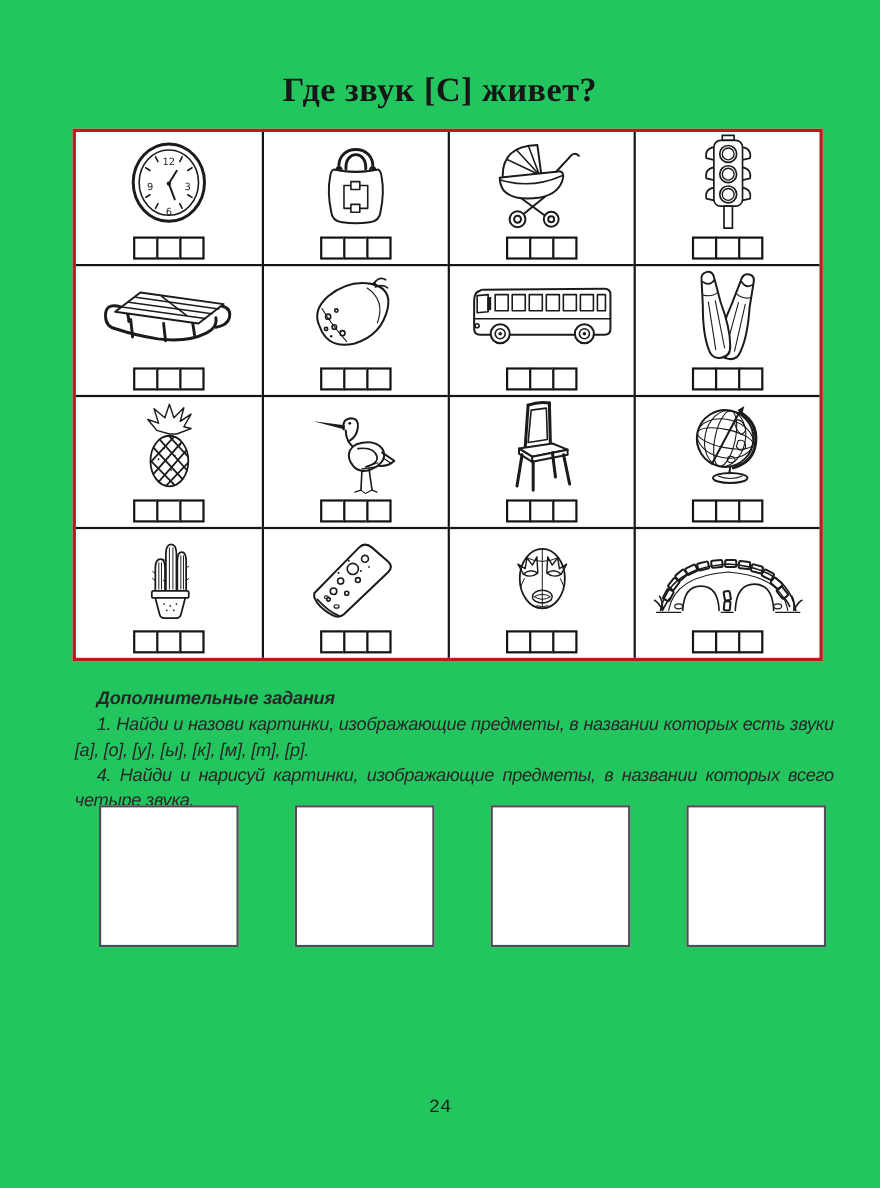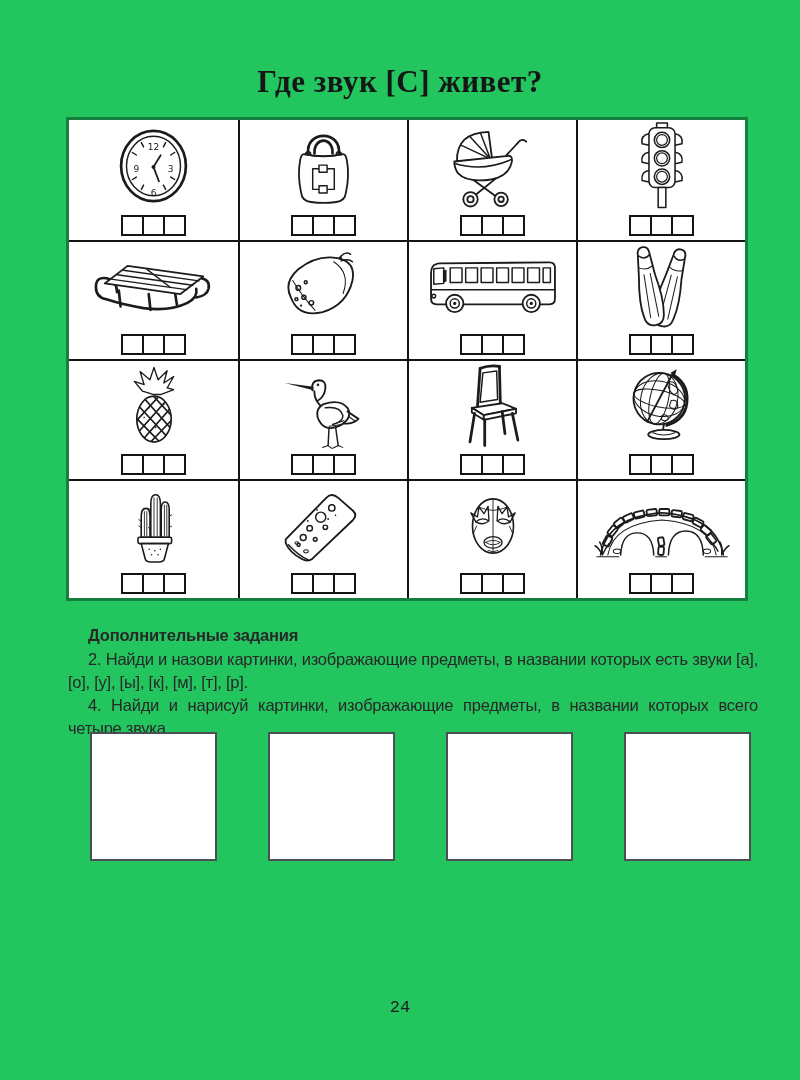--- a/index.html
+++ b/index.html
@@ -5,21 +5,21 @@
   html,body{margin:0;padding:0;background:#fff;}
   .page{position:relative;width:800px;height:1080px;background:#22c55e;overflow:hidden;
         font-family:"Liberation Sans",sans-serif;}
 
   .title{position:absolute;top:64px;left:0;width:100%;margin:0;text-align:center;
          font-family:"Liberation Serif",serif;font-weight:700;font-size:31px;
          color:#161616;letter-spacing:.5px;}
 
   .grid{position:absolute;left:66px;top:117px;width:682px;height:484px;
         display:grid;grid-template-columns:repeat(4,1fr);grid-template-rows:repeat(4,1fr);
-        border:3px solid #15803d;box-sizing:border-box;background:#fff;}
+        border:3px solid #b91c1c;box-sizing:border-box;background:#fff;}
   .cell{border-left:2.5px solid #141414;border-top:2.5px solid #141414;
         display:flex;flex-direction:column;align-items:center;justify-content:flex-end;
         padding-bottom:4px;box-sizing:border-box;overflow:hidden;}
   .cell:nth-child(4n+1){border-left:none;}
   .cell:nth-child(-n+4){border-top:none;}
   .pic{flex:1;display:flex;align-items:center;justify-content:center;width:100%;min-height:0;}
   .pic svg{display:block;}
   .pic path,.pic circle,.pic ellipse,.pic rect,.pic line,.pic polyline
       {fill:none;stroke:#1b1b1b;stroke-width:2;stroke-linecap:round;stroke-linejoin:round;}
   .pic .f{fill:#1b1b1b;stroke:none;}
@@ -28,21 +28,21 @@
   .pic .m{stroke-width:1.6;}
   .pic .b{stroke-width:3;}
   .pic text{fill:#1b1b1b;stroke:none;font-family:"DejaVu Sans",sans-serif;
             font-size:10px;text-anchor:middle;}
 
   .strip{display:flex;margin-top:2px;}
   .box{width:23px;height:21px;border:2px solid #141414;background:#fff;
        box-sizing:border-box;margin-left:-2px;}
   .box:first-child{margin-left:0;}
 
-  .tasks{position:absolute;left:68px;top:626px;width:690px;color:#282828;}
+  .tasks{position:absolute;left:68px;top:626px;width:690px;color:#282828;font-style:italic;}
   .tasks-heading{margin:0 0 3px 20px;font-size:16.5px;font-weight:700;letter-spacing:-.2px;}
   .task{margin:0;font-size:16.5px;line-height:23px;text-indent:20px;
         text-align:justify;letter-spacing:-.25px;}
 
   .draw-row{position:absolute;left:90px;top:732px;display:flex;gap:51px;}
   .draw-box{width:127px;height:129px;border:2.5px solid #4a4f54;background:#fff;box-sizing:border-box;}
 
   .page-num{position:absolute;top:998px;left:0;width:100%;text-align:center;
             font-family:Liberation Mono, monospace;font-size:17px;color:#1f1f1f;}
 </style>
@@ -445,21 +445,21 @@
         <span class="box"></span>
           <span class="box"></span>
           <span class="box"></span>
       </div>
     </div>
 
   </div>
 
   <section class="tasks">
     <p class="tasks-heading">Дополнительные задания</p>
-    <p class="task">2. Найди и назови картинки, изображающие предметы, в названии которых есть звуки [а], [о], [у], [ы], [к], [м], [т], [р].</p>
+    <p class="task">1. Найди и назови картинки, изображающие предметы, в названии которых есть звуки [а], [о], [у], [ы], [к], [м], [т], [р].</p>
     <p class="task">4. Найди и нарисуй картинки, изображающие предметы, в названии которых всего четыре звука.</p>
   </section>
 
   <div class="draw-row">
     <div class="draw-box"></div>
     <div class="draw-box"></div>
     <div class="draw-box"></div>
     <div class="draw-box"></div>
   </div>
 

